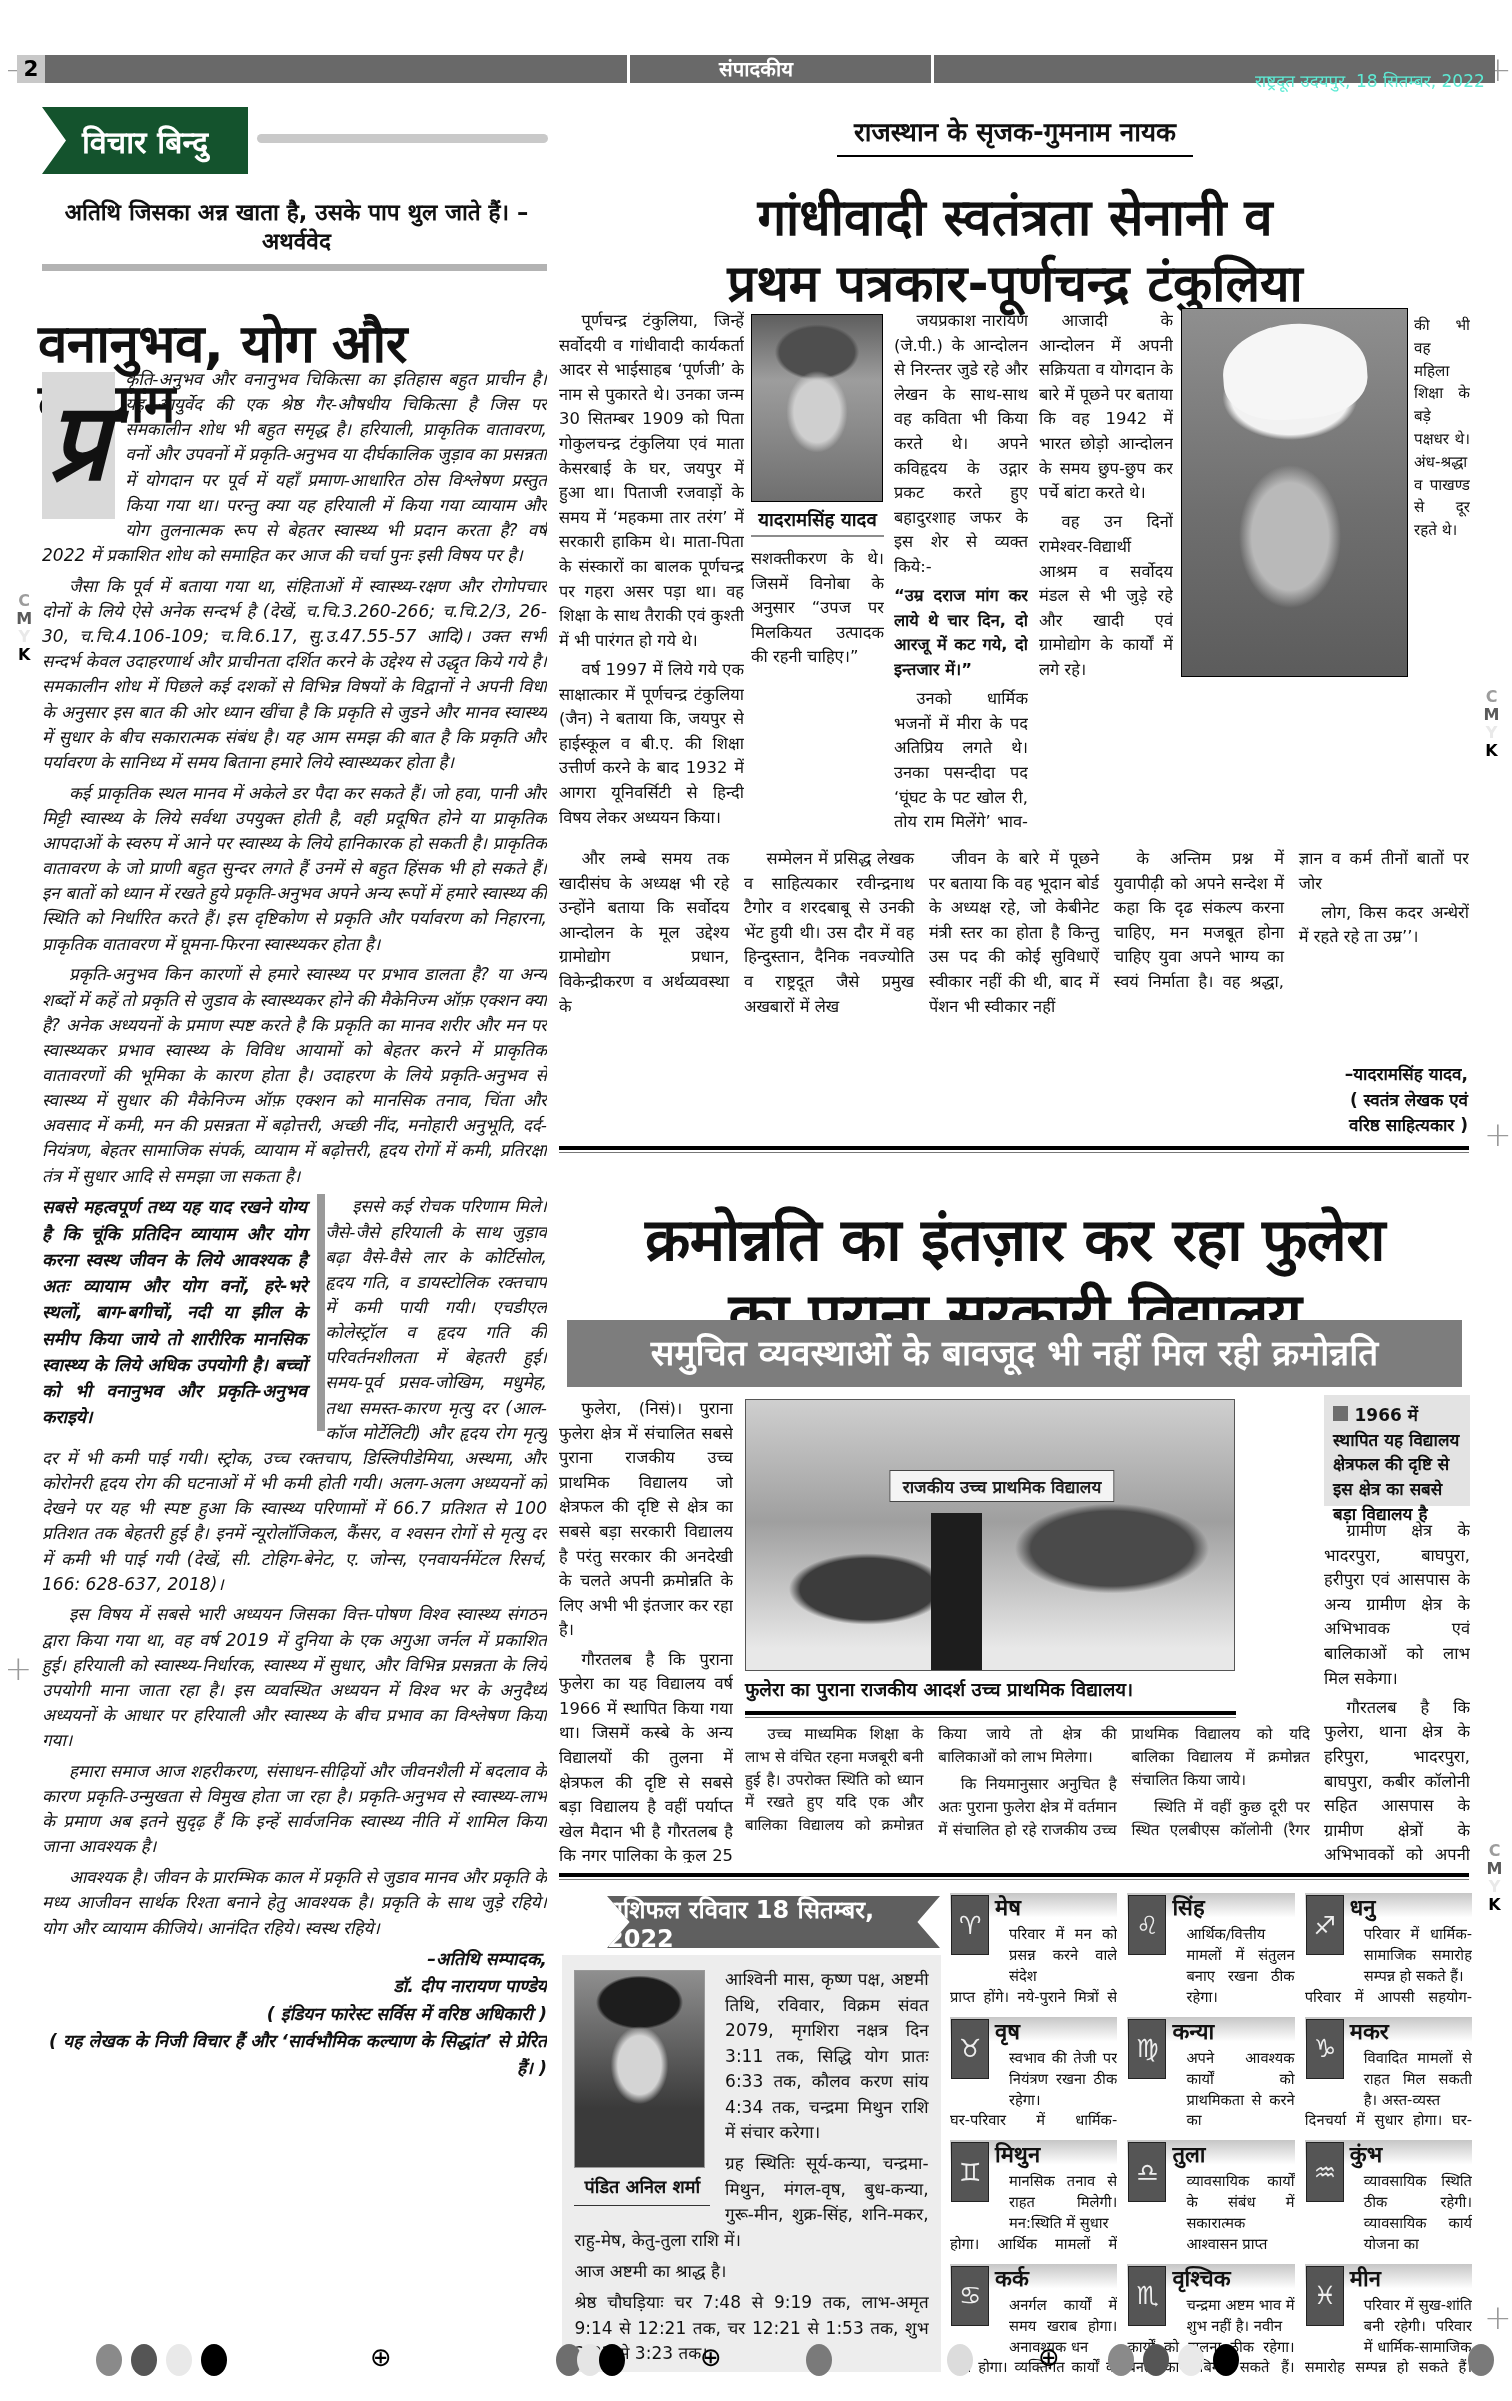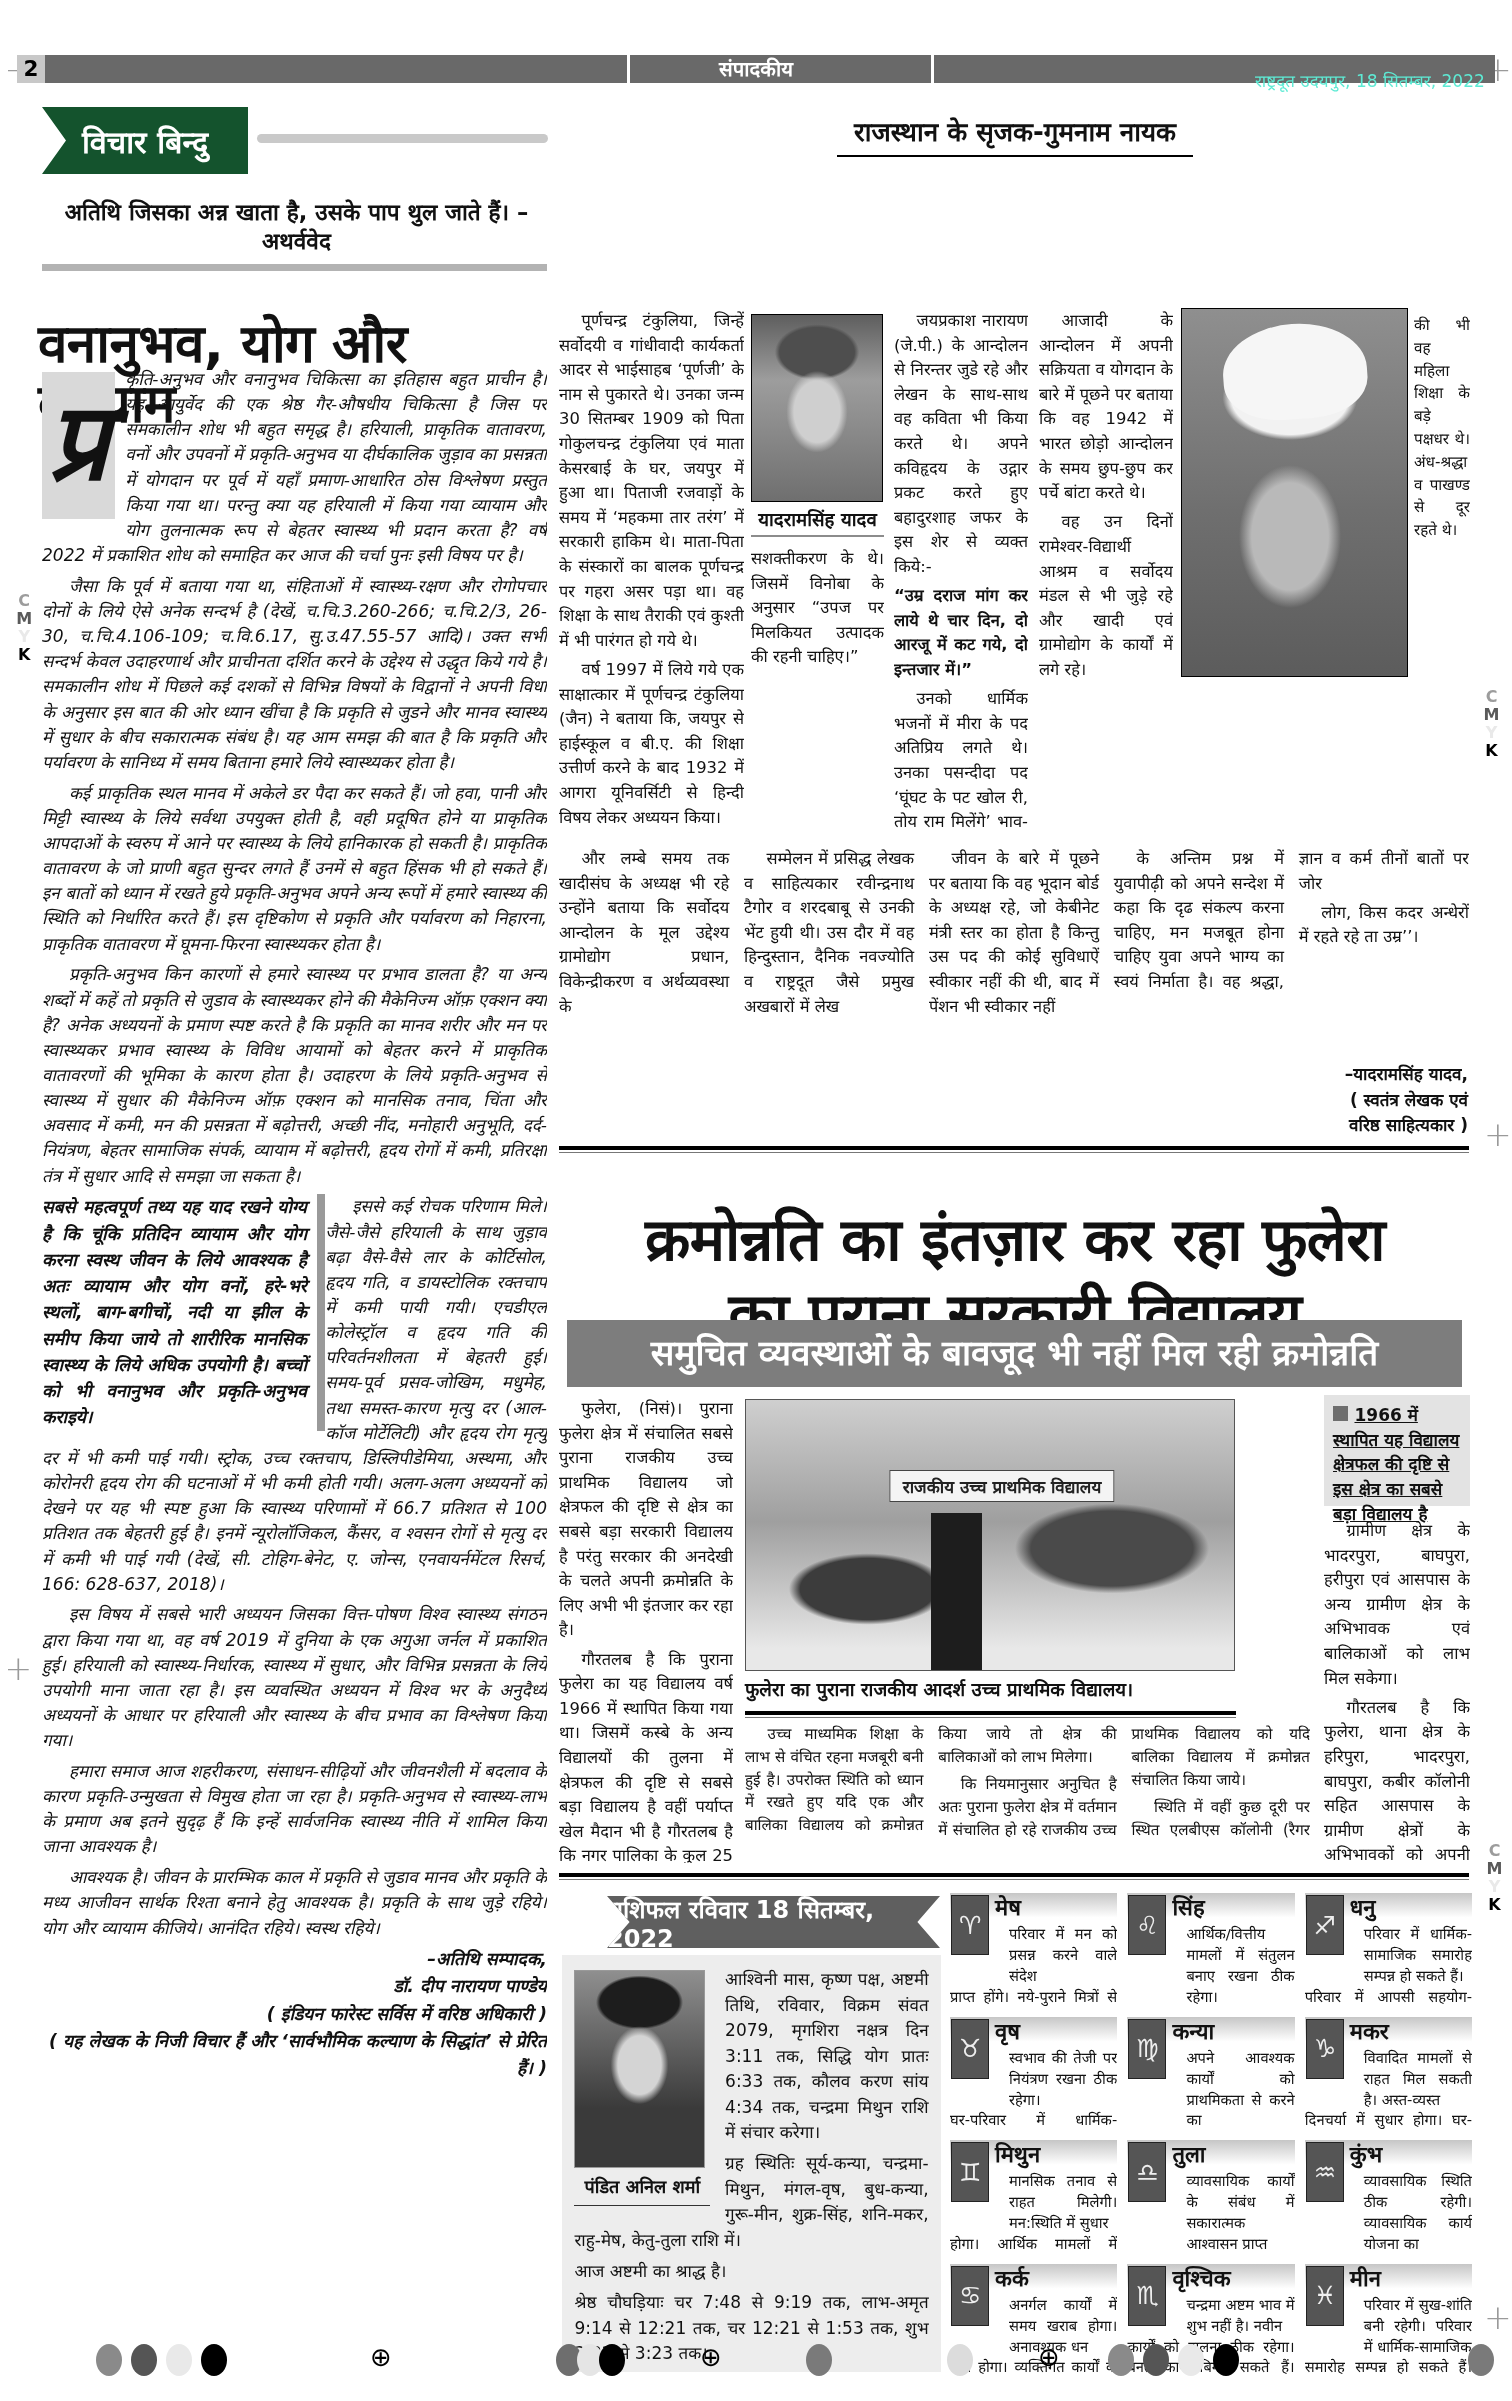--- a/index.html
+++ b/index.html
@@ -74,21 +74,21 @@
      background:
        radial-gradient(113px 51px at 25% 70%, #3c3c3c 0 60%, rgba(0,0,0,0) 70%),
        radial-gradient(147px 68px at 75% 55%, #4a4a4a 0 55%, rgba(0,0,0,0) 66%),
        linear-gradient(#cfcfcf,#9f9f9f 45%,#e8e8e8 92%);}
   .school-sign{position:absolute;left:50%;top:26%;transform:translateX(-50%);
      background:#f4f4f4;border:1.7px solid #444;color:#222;font-weight:bold;font-size:17px;
      padding:3.4px 12.4px;white-space:nowrap;margin-left:12px;}
   .school-door{position:absolute;left:38%;top:42%;width:51px;height:58%;background:#1d1d1d;}
   .photo-cap{position:absolute;left:745px;top:1676px;width:491px;font-weight:bold;font-size:18.6px;}
   .pull-box{position:absolute;left:1324px;top:1395px;width:146px;height:111px;background:#e3e3e3;
-     font-weight:bold;font-size:17px;line-height:1.45;padding:8px 9px;box-sizing:border-box;text-decoration:underline;}
+     font-weight:bold;font-size:17px;line-height:1.45;padding:8px 9px;box-sizing:border-box;}
   .pull-box .sq{display:inline-block;width:14.7px;height:14.7px;background:#6e6e6e;margin-right:6.8px;}
   
   .ribbon{position:absolute;left:607px;top:1896px;width:333px;height:52px;background:#5f5f5f;
      color:#fff;font-weight:bold;font-size:24px;display:flex;align-items:center;justify-content:center;
      clip-path:polygon(0 0,100% 0,calc(100% - 22.6px) 50%,100% 100%,0 100%,22.6px 50%);}
   .panchang-panel{position:absolute;left:562px;top:1955px;width:379px;height:417px;background:#ededed;
      padding:12.4px;box-sizing:border-box;font-size:17px;line-height:1.5;text-align:justify;overflow:hidden;}
   .pandit{float:left;width:136px;margin:2.3px 14.7px 3.4px 0;text-align:center;}
   .pandit .ph{width:131px;height:198px;border:1.1px solid #999;box-sizing:border-box;
      background:
@@ -172,20 +172,24 @@
     <p>आवश्यक है। जीवन के प्रारम्भिक काल में प्रकृति से जुडाव मानव और प्रकृति के मध्य आजीवन सार्थक रिश्ता बनाने हेतु आवश्यक है। प्रकृति के साथ जुड़े रहिये। योग और व्यायाम कीजिये। आनंदित रहिये। स्वस्थ रहिये।</p>
     <div class="sig-left">
         <div>–अतिथि सम्पादक,</div>
         <div>डॉ. दीप नारायण पाण्डेय</div>
         <div>( इंडियन फारेस्ट सर्विस में वरिष्ठ अधिकारी )</div>
         <div>( यह लेखक के निजी विचार हैं और ‘सार्वभौमिक कल्याण के सिद्धांत’ से प्रेरित हैं। )</div>
       </div>
   </div>
 
   <div class="kicker-wrap"><span class="kicker">राजस्थान के सृजक-गुमनाम नायक</span></div>
+  <h1 class="main-head">
+    <span>गांधीवादी स्वतंत्रता सेनानी व</span><br>
+    <span>प्रथम पत्रकार-पूर्णचन्द्र टंकुलिया</span>
+  </h1>
 
   <div class="col" style="left:559px;top:309px;width:185px;height:525px;">
     <div>
         <p>पूर्णचन्द्र टंकुलिया, जिन्हें सर्वोदयी व गांधीवादी कार्यकर्ता आदर से भाईसाहब ‘पूर्णजी’ के नाम से पुकारते थे। उनका जन्म 30 सितम्बर 1909 को पिता गोकुलचन्द्र टंकुलिया एवं माता केसरबाई के घर, जयपुर में हुआ था। पिताजी रजवाड़ों के समय में ‘महकमा तार तरंग’ में सरकारी हाकिम थे। माता-पिता के संस्कारों का बालक पूर्णचन्द्र पर गहरा असर पड़ा था। वह शिक्षा के साथ तैराकी एवं कुश्ती में भी पारंगत हो गये थे।</p>
         <p>वर्ष 1997 में लिये गये एक साक्षात्कार में पूर्णचन्द्र टंकुलिया (जैन) ने बताया कि, जयपुर से हाईस्कूल व बी.ए. की शिक्षा उत्तीर्ण करने के बाद 1932 में आगरा यूनिवर्सिटी से हिन्दी विषय लेकर अध्ययन किया।</p>
       </div>
   </div>
 
   <div class="photo-frame author-photo"></div>
   <div class="author-cap">यादरामसिंह यादव</div>

